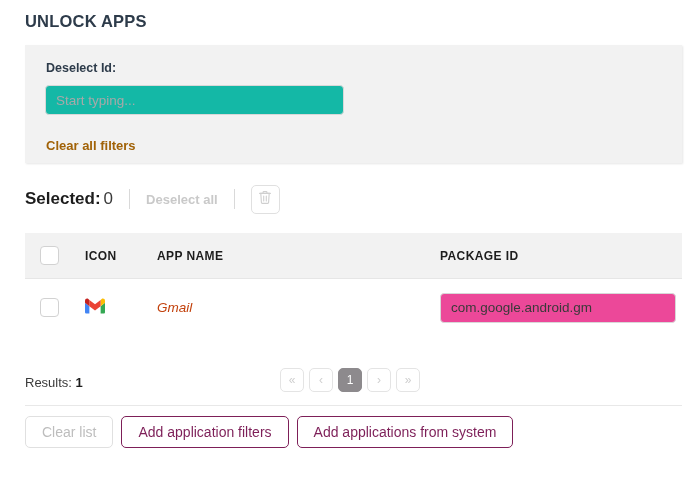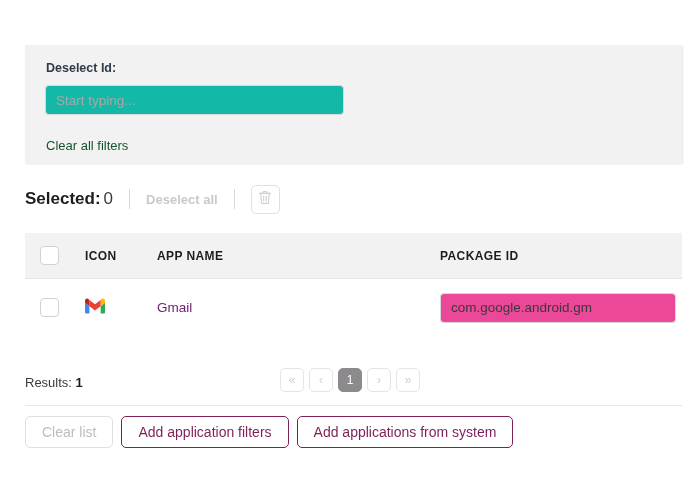--- a/index.html
+++ b/index.html
@@ -70,22 +70,22 @@
     outline: none;
   }
   .filter-input::placeholder {
     color: #a8a8a8;
   }
   .clear-filters {
     position: absolute;
     left: 46px;
     top: 138px;
     font-size: 13px;
-    font-weight: normal;
-    color: #14532d;
+    font-weight: bold;
+    color: #a16207;
     cursor: default;
     user-select: none;
   }
 
   
   .toolbar {
     position: absolute;
     left: 25px;
     top: 182px;
     width: 657px;
@@ -166,21 +166,22 @@
   }
 
   .tbody-row {
     display: flex;
     align-items: center;
     height: 57px;
     background: #ffffff;
   }
   .cell-text {
     font-size: 13.5px;
-    color: #701a75;
+    color: #c2410c;
+    font-style: italic;
   }
   .pkg-input {
     width: 236px;
     height: 30px;
     box-sizing: border-box;
     border: 1px solid #d8d8d8;
     border-radius: 4px;
     background: #ec4899;
     padding: 0 10px;
     font-family: "Liberation Sans", sans-serif;
@@ -272,20 +273,21 @@
   .btn-outline {
     border: 1.5px solid #7d1f58;
     color: #7d1f58;
   }
 </style>
 </head>
 <body>
 
 <div class="page">
 
+  <div class="page-title">UNLOCK APPS</div>
 
   <div class="filter-panel">
     <div class="filter-label">Deselect Id:</div>
     <input class="filter-input" type="text" placeholder="Start typing..." style="">
   </div>
   <div class="clear-filters">Clear all filters</div>
 
   <div class="toolbar">
     <div class="selected-wrap">
       <span class="sel-label">Selected:</span><span class="sel-count">0</span>

